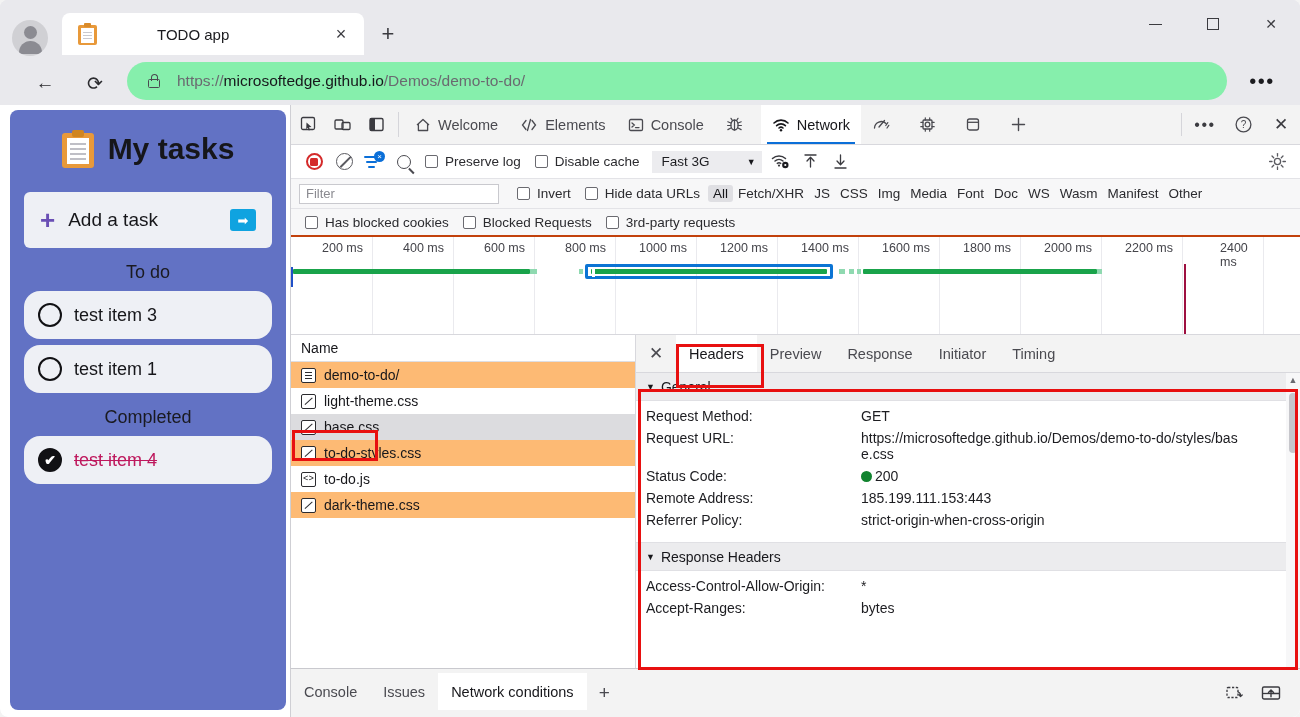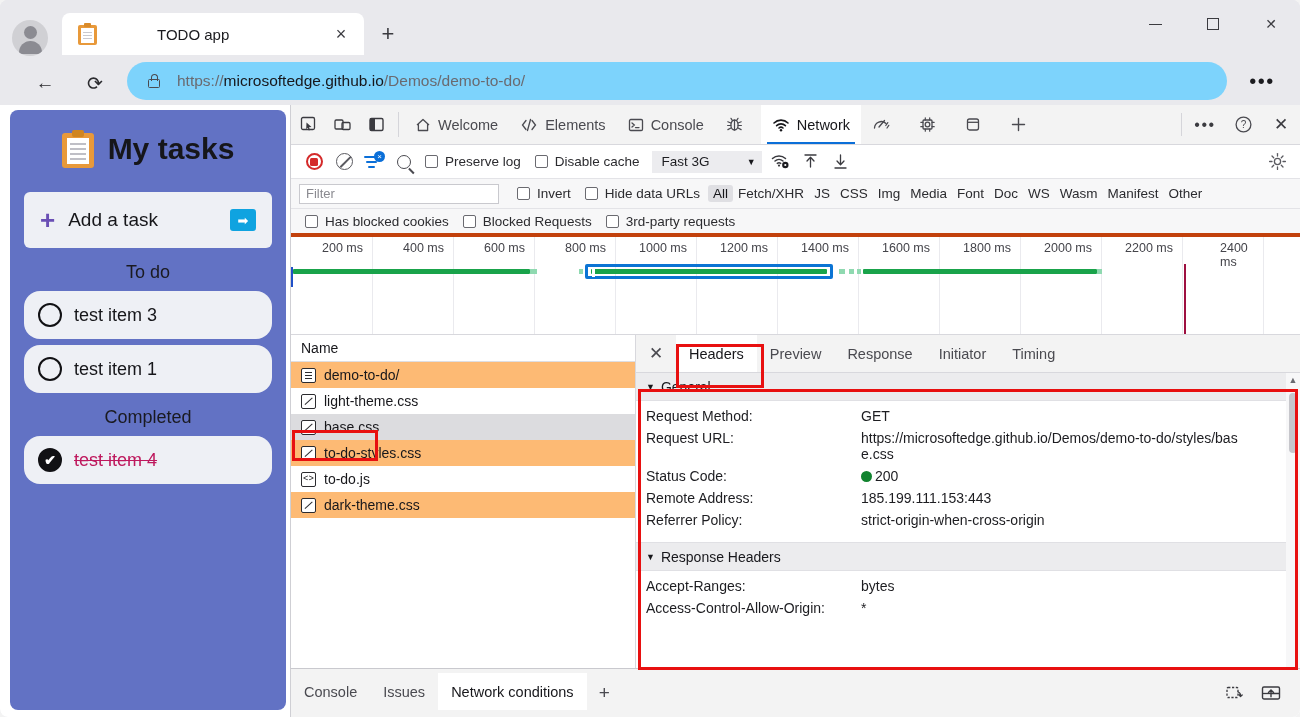--- a/index.html
+++ b/index.html
@@ -66,21 +66,21 @@
   .navbar { position: absolute; left: 0; top: 60px; width: 1300px; height: 45px; }
   .navbtn {
     position: absolute; top: 6px; width: 34px; height: 34px;
     display: flex; align-items: center; justify-content: center;
     color: #2b2b2f; font-size: 19px;
   }
   .navbtn.back { left: 28px; }
   .navbtn.reload { left: 78px; }
   .urlbar {
     position: absolute; left: 127px; top: 62px; width: 1100px; height: 38px;
-    background: #7dd3fc; border-radius: 19px;
+    background: #86efac; border-radius: 19px;
     display: flex; align-items: center; padding: 0 18px;
   }
   .lockicon { width: 18px; height: 18px; margin-right: 14px; position: relative; flex:none; }
   .lock-body { position: absolute; left: 3px; top: 7px; width: 12px; height: 9px; border: 1.3px solid #4a4a50; border-radius: 1.5px; }
   .lock-shk { position: absolute; left: 5.5px; top: 2px; width: 7px; height: 7px; border: 1.3px solid #4a4a50; border-bottom: none; border-radius: 4px 4px 0 0; }
   .urltext { font-size: 15.5px; color: #6a6a70; white-space: nowrap; }
   .urltext .strong { color: #17171b; }
   .dots3 {
     position: absolute; right: 18px; top: 66px; width: 40px; height: 30px;
     display: flex; align-items: center; justify-content: center;
@@ -197,21 +197,21 @@
   .filter-input {
     width: 200px; height: 20px; background: #fff; border: 1px solid #c9c9ce;
     font-size: 13px; color: #8a8a90; padding: 0 6px; line-height: 18px;
   }
   .ftype {
     font-size: 13.5px; color: #2b2b2f; padding: 1px 5px; border-radius: 3px; white-space: nowrap;
   }
   .ftype.active { background: #dfdfe3; color: #17171b; }
   .dt-filterbar2 {
     height: 28px; display: flex; align-items: center; background: #f7f7f8;
-    border-bottom: 4px solid #c2410c; padding: 0 8px; flex: none;
+    border-bottom: 2px solid #c2410c; padding: 0 8px; flex: none;
   }
 
   .overview {
     height: 98px; position: relative; background: #fff;
     border-bottom: 1px solid #d8d8dd; flex: none; overflow: hidden;
   }
   .ov-tick {
     position: absolute; top: 0; bottom: 0; width: 1px; background: #eaeaee;
   }
   .ov-label {
@@ -709,26 +709,26 @@
               <span class="hkey">Referrer Policy:</span>
               <span class="hval">strict-origin-when-cross-origin</span>
             </div>
             <div class="hgap"></div>
             <div class="hsection">
               <span class="tri">▼</span>
               <span>Response Headers</span>
             </div>
             <div style="padding-top:4px"></div>
             <div class="hrow">
+              <span class="hkey">Access-Control-Allow-Origin:</span>
+              <span class="hval">*</span>
+            </div>
+            <div class="hrow">
               <span class="hkey">Accept-Ranges:</span>
               <span class="hval">bytes</span>
-            </div>
-            <div class="hrow">
-              <span class="hkey">Access-Control-Allow-Origin:</span>
-              <span class="hval">*</span>
             </div>
 
             <div class="vscroll">
               <span class="arr">▲</span>
               <span class="thumb"></span>
               <span class="arr" style="margin-top:auto">▼</span>
             </div>
           </div>
         </div>
       </div>

